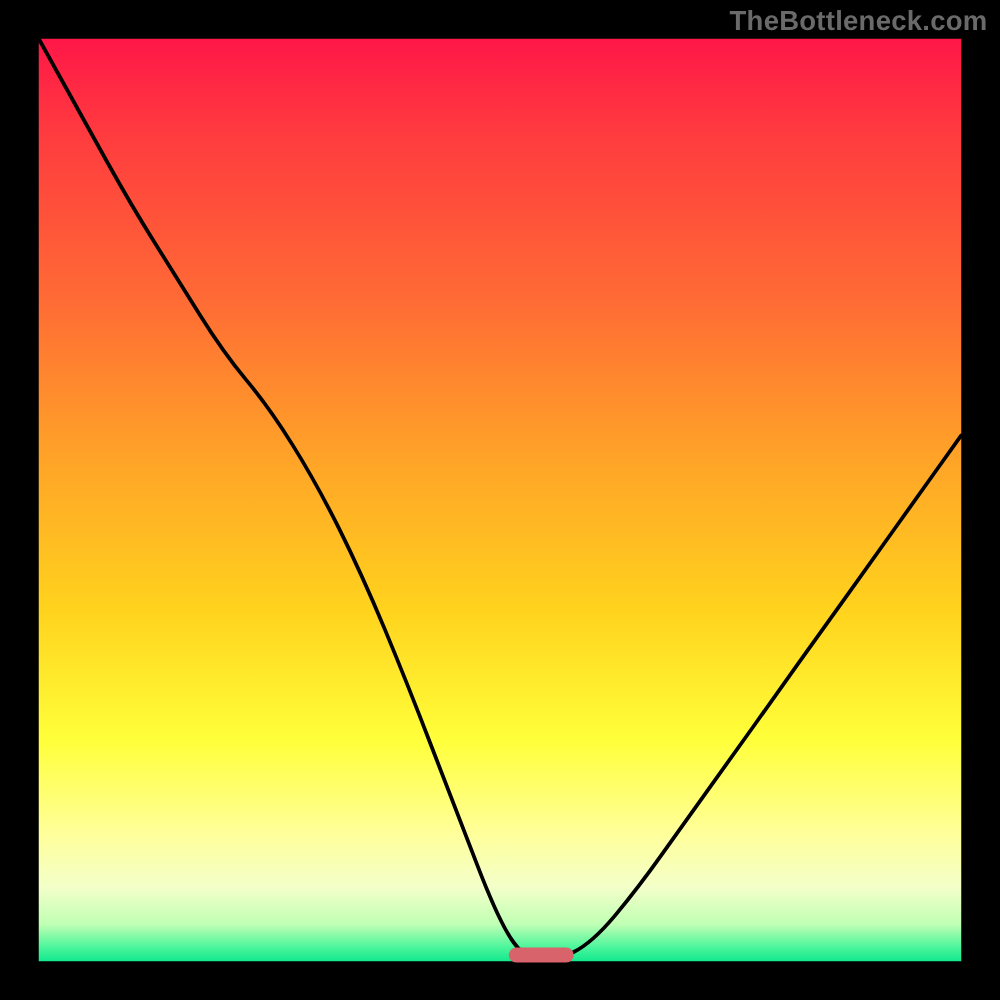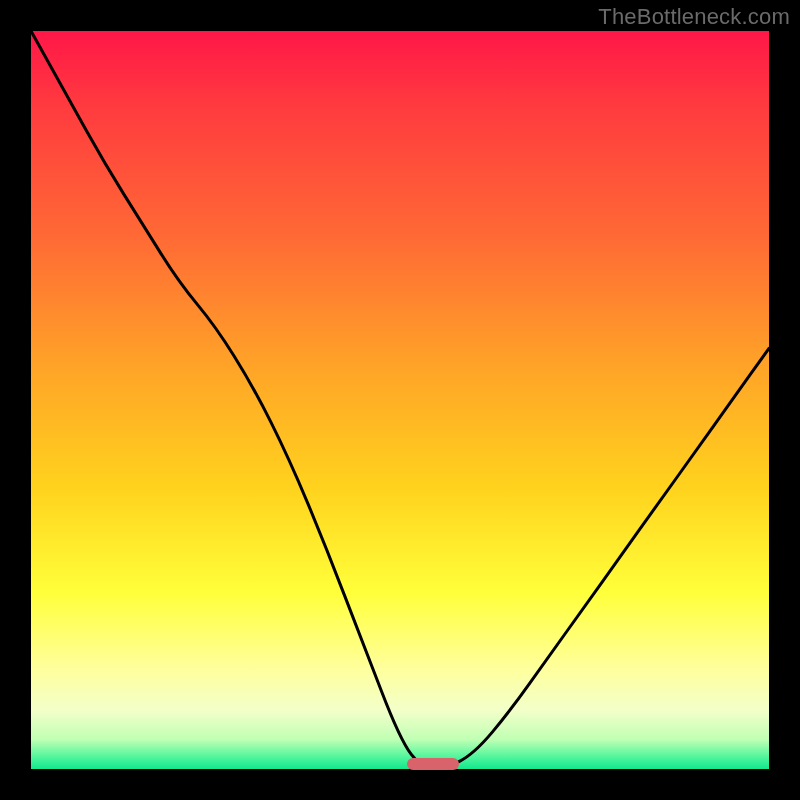--- a/index.html
+++ b/index.html
@@ -37,21 +37,21 @@
       #4bf59b 98.5%,
       #13e88e 100%
     );
   }
   .watermark {
     position: absolute;
     top: 4px;
     right: 10px;
     color: #6a6a6a;
     font-size: 22px;
-    font-weight: 400;
+    font-weight: 700;
     letter-spacing: 0.2px;
     user-select: none;
   }
   svg.curve {
     position: absolute;
     left: 0;
     top: 0;
     width: 738px;
     height: 738px;
     overflow: visible;

